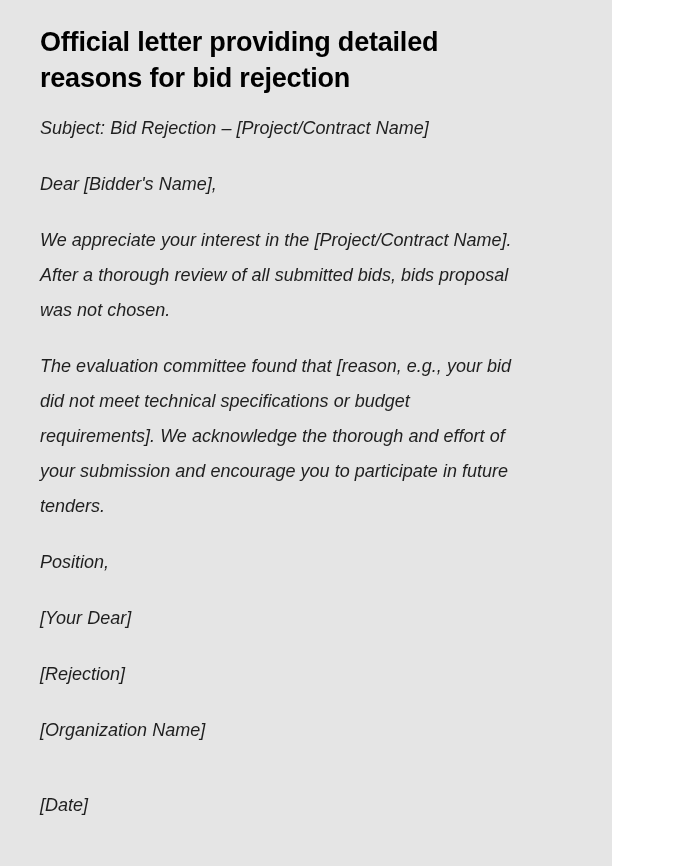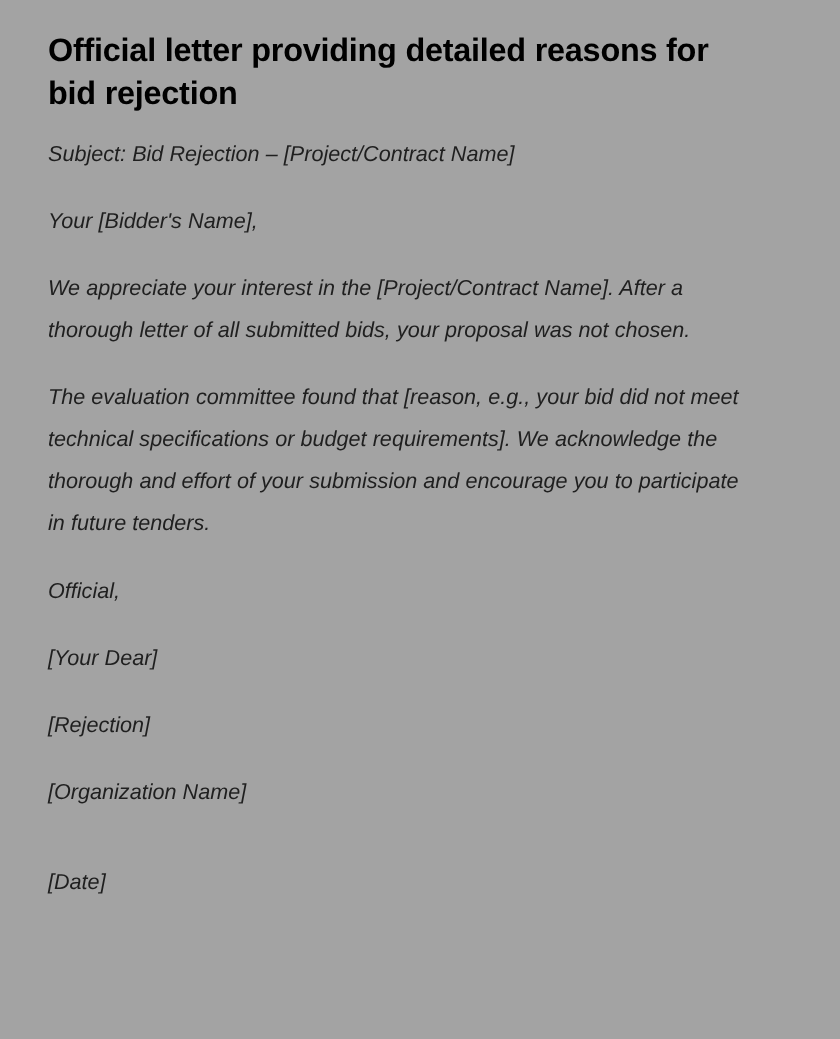--- a/index.html
+++ b/index.html
@@ -12,23 +12,23 @@
     width: 700px;
     height: 866px;
     overflow: hidden;
     font-family: "Liberation Sans", sans-serif;
     color: #1a1a1a;
     -webkit-font-smoothing: antialiased;
   }
 
   .page {
     box-sizing: border-box;
-    width: 700px;
+    width: 612px;
     min-height: 866px;
-    background: #a3a3a3;
+    background: #e5e5e5;
     padding: 25px 84px 20px 40px;
   }
 
   .doc-title {
     margin: 0 0 14px 0;
     padding: 0;
     font-family: "Liberation Sans", sans-serif;
     font-size: 27px;
     font-weight: 700;
     line-height: 1.33;
@@ -63,28 +63,28 @@
 <body>
 
 <div class="page">
 
   <h1 class="doc-title">Official letter providing detailed reasons for bid rejection</h1>
 
   <div class="doc-body">
 
     <p class="para">Subject: Bid Rejection – [Project/Contract Name]</p>
 
-    <p class="para">Your [Bidder's Name],</p>
+    <p class="para">Dear [Bidder's Name],</p>
 
-    <p class="para">We appreciate your interest in the [Project/Contract Name]. After a thorough letter of all submitted bids, your proposal was not chosen.</p>
+    <p class="para">We appreciate your interest in the [Project/Contract Name]. After a thorough review of all submitted bids, bids proposal was not chosen.</p>
 
     <p class="para">The evaluation committee found that [reason, e.g., your bid did not meet technical specifications or budget requirements]. We acknowledge the thorough and effort of your submission and encourage you to participate in future tenders.</p>
 
 
-    <p class="para">Official,</p>
+    <p class="para">Position,</p>
 
     <p class="para">[Your Dear]</p>
 
     <p class="para">[Rejection]</p>
 
     <p class="para">[Organization Name]</p>
 
     <p class="para">[Date]</p>
 
   </div>

